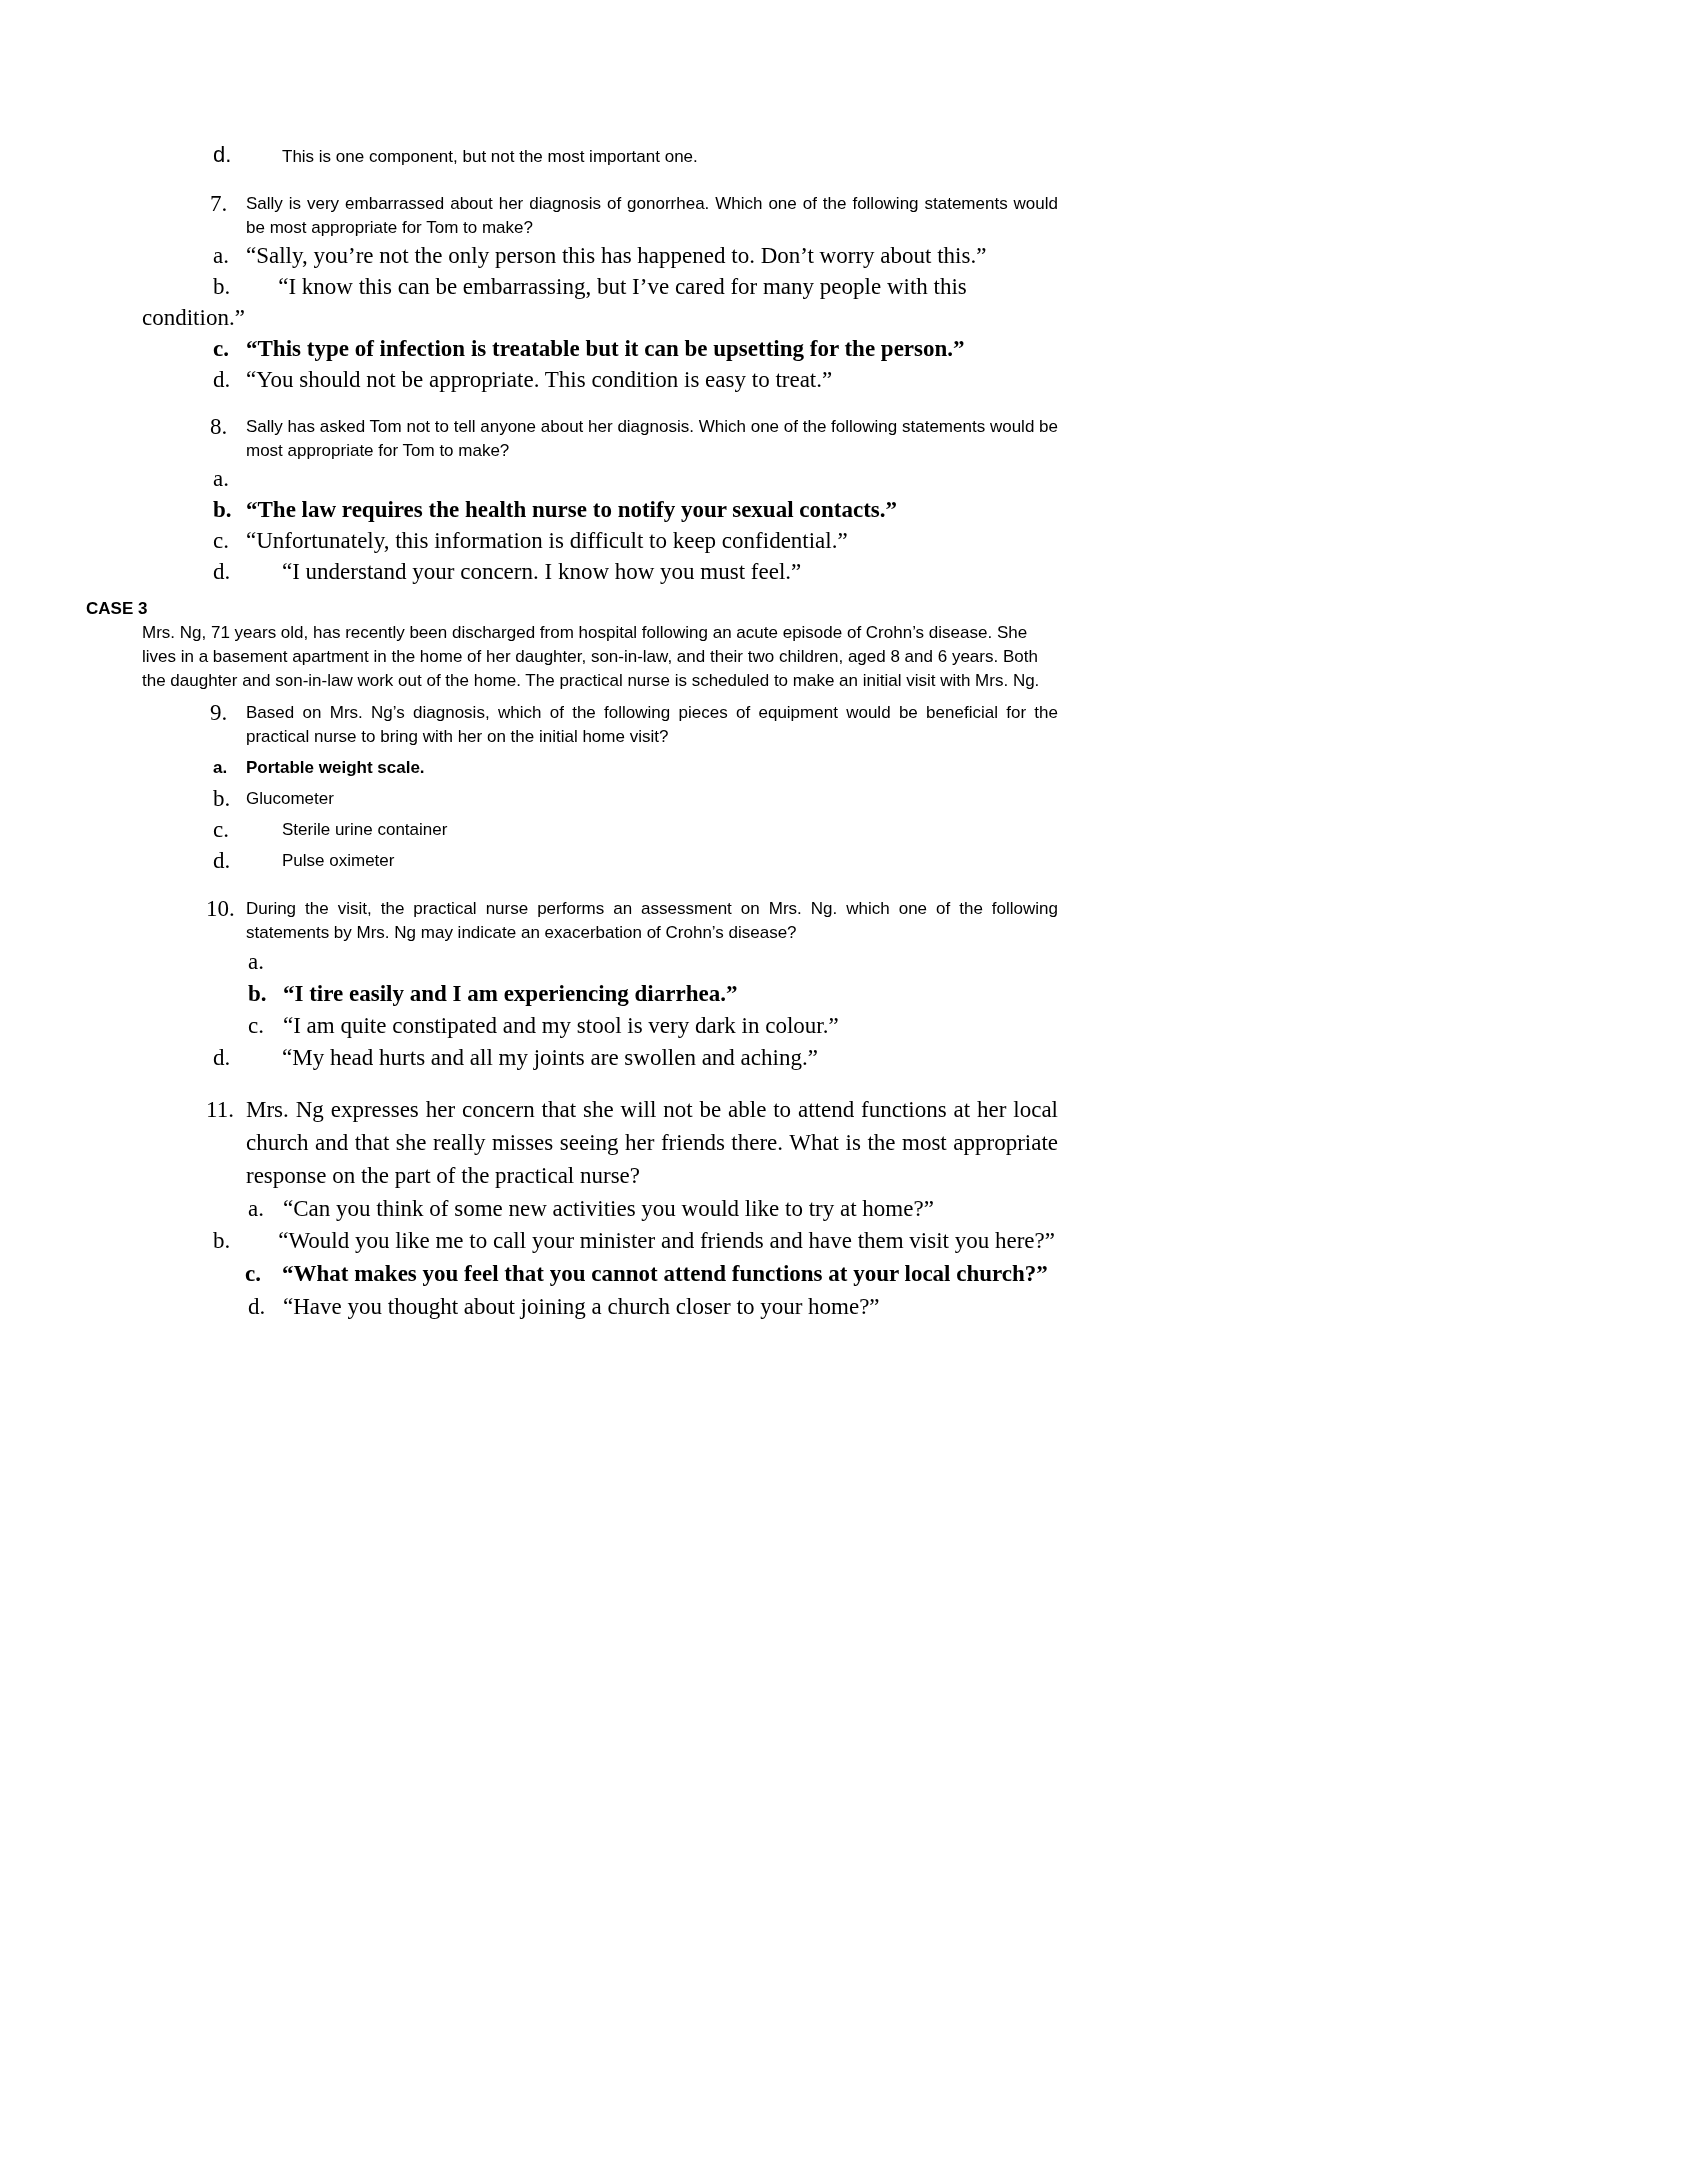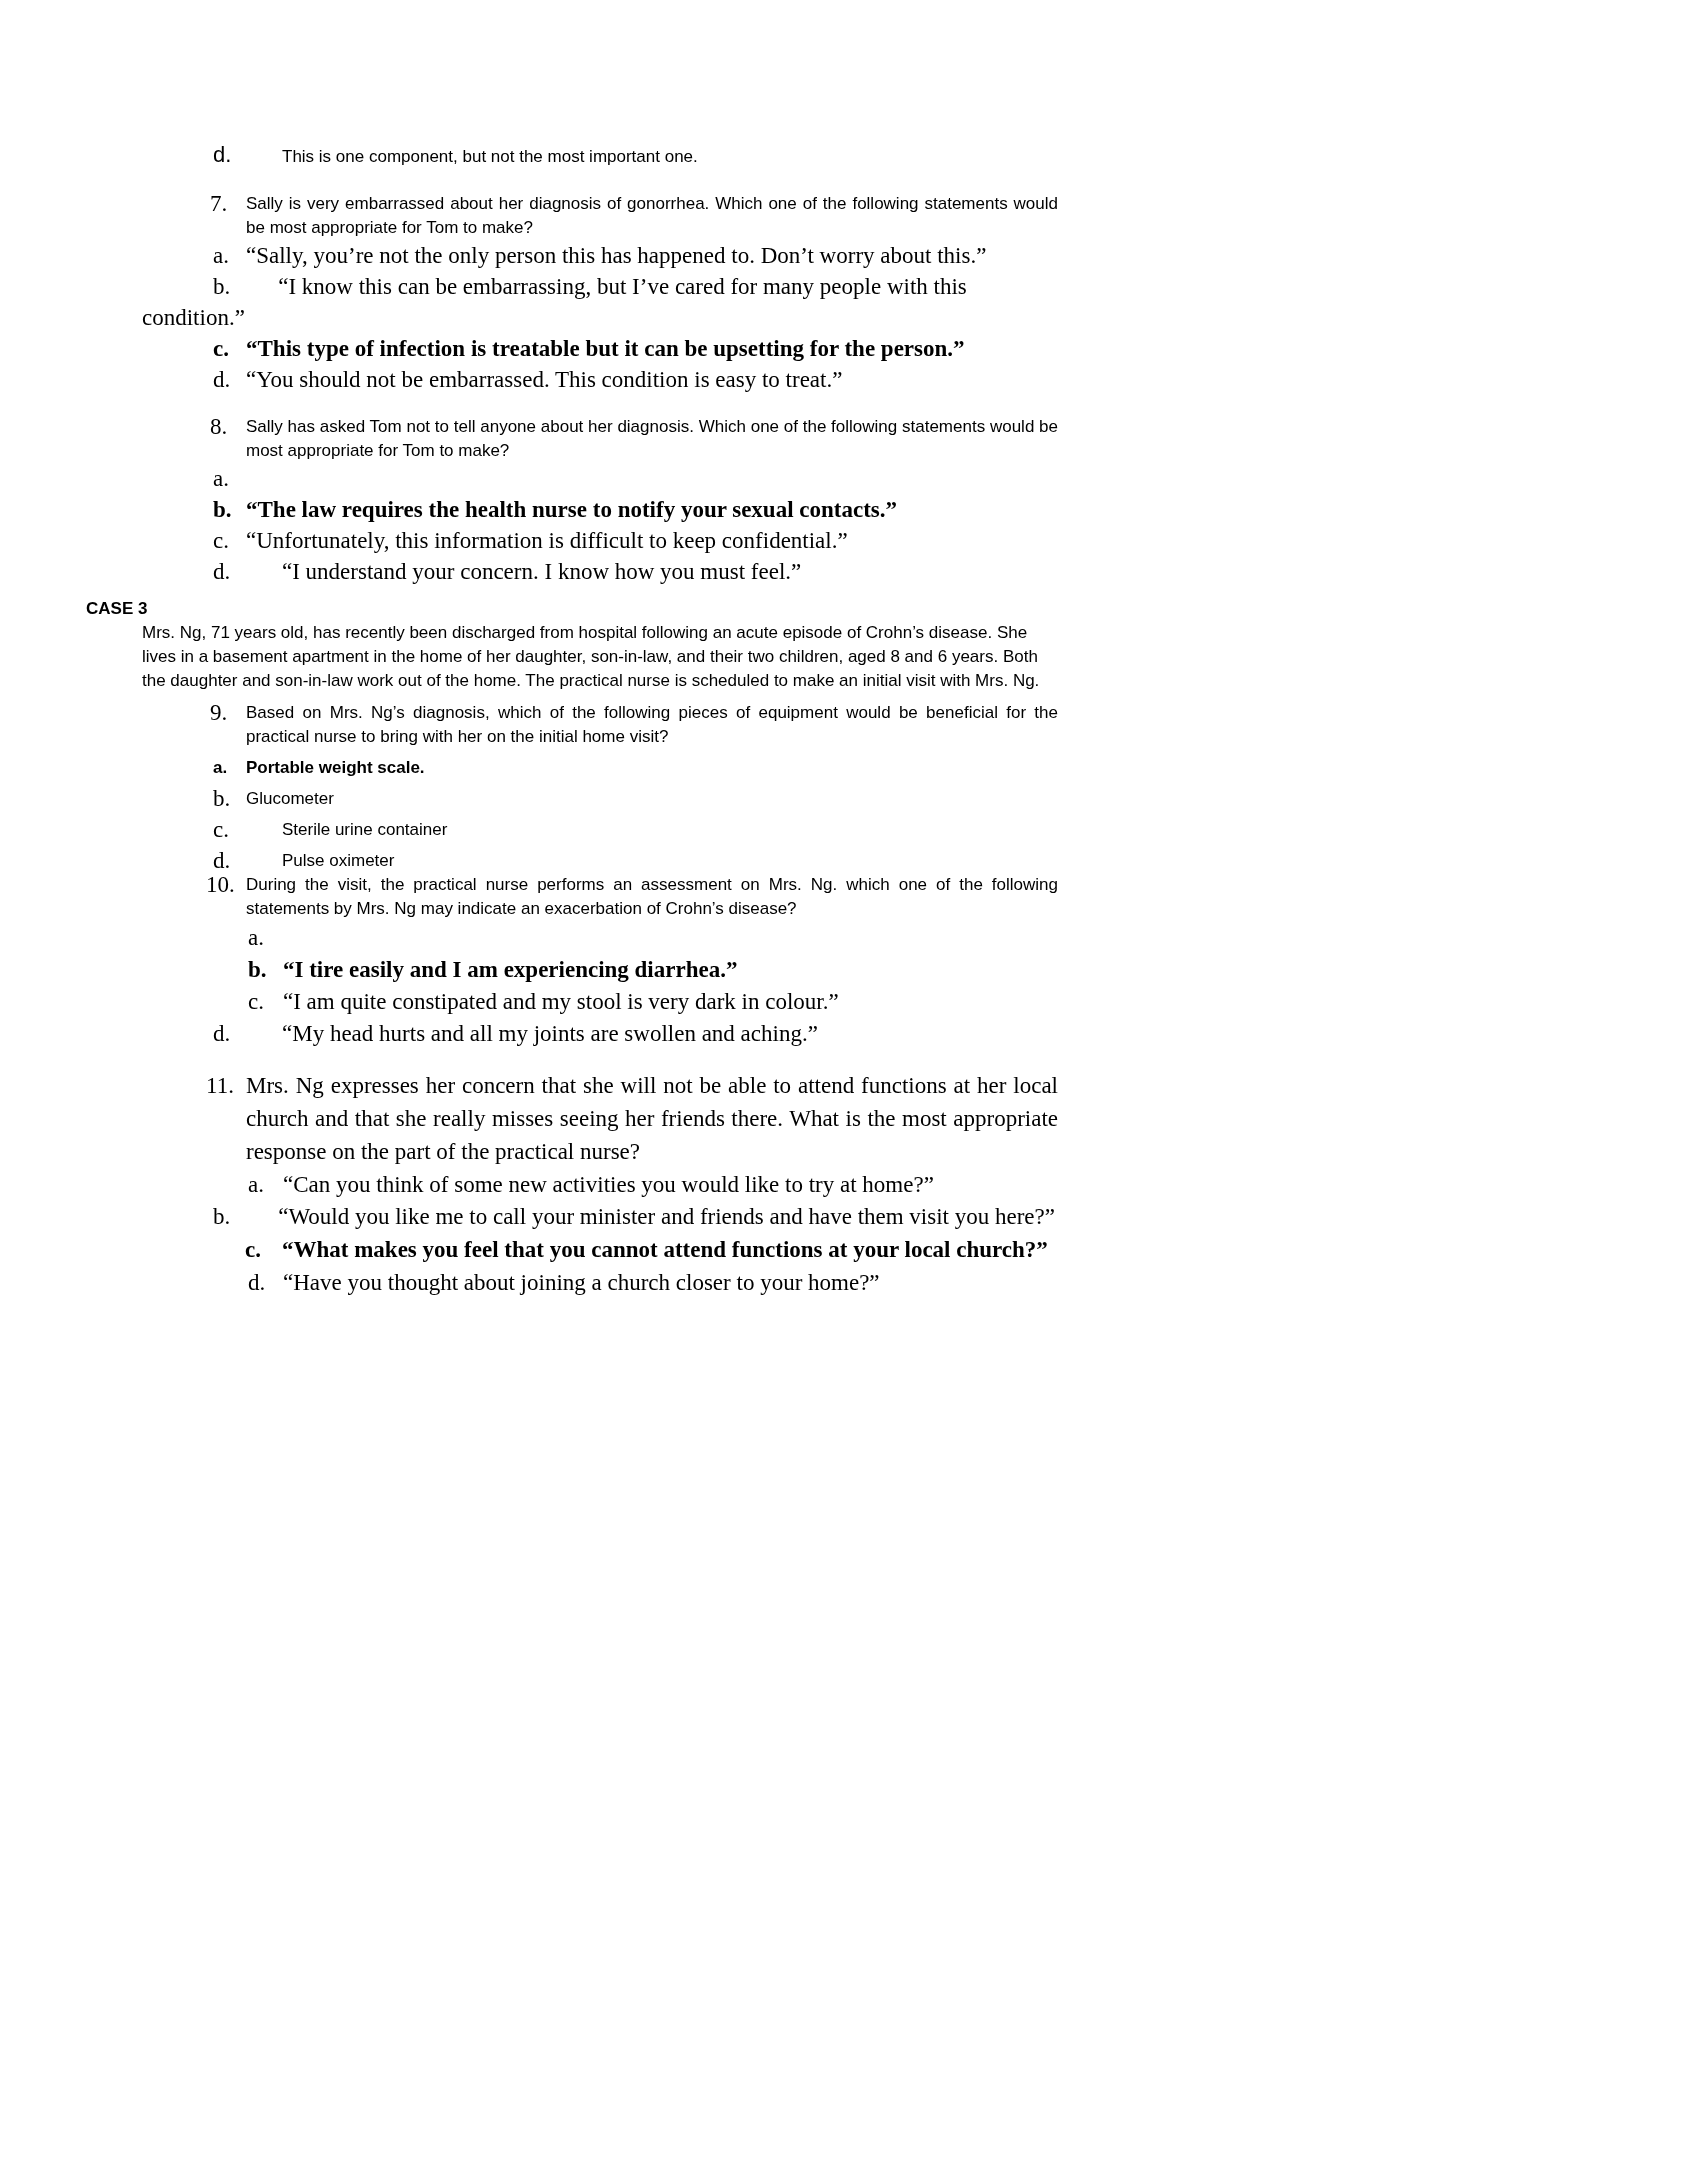--- a/index.html
+++ b/index.html
@@ -66,21 +66,21 @@
   .case-heading { margin-left:86px; margin-top:10px;
     font-family:"Liberation Sans", sans-serif; font-size:17px; font-weight:bold; line-height:24px; }
   .case-para { margin-left:142px; width:916px;
     font-family:"Liberation Sans", sans-serif; font-size:17px; line-height:24px; }
 
   
   .q7  { margin-top:24px; }
   .q8  { margin-top:20px; }
   .q9  { margin-top:8px; }
   .q9 .opt { margin-top:7px; }
-  .q10 { }
+  .q10 { margin-top:24px; }
   .q10 .opt, .q10 .opt-outdent { margin-top:1px; }
   .q11 { margin-top:20px; }
   .q11 .opt, .q11 .opt-outdent, .q11 .opt-hang { margin-top:1px; }
 </style>
 </head>
 <body>
 
 <div class="page">
 
   <div class="intro-row">
@@ -99,21 +99,21 @@
     </div>
     <div class="opt-outdent">
       <span class="letter">b.</span><span>“I know this can be embarrassing, but I’ve cared for many people with this condition.”</span>
     </div>
     <div class="opt opt-l215 serif-opt bold">
       <span class="letter w33">c.</span>
       <span class="text">“This type of infection is treatable but it can be upsetting for the person.”</span>
     </div>
     <div class="opt opt-l215 serif-opt">
       <span class="letter w33">d.</span>
-      <span class="text">“You should not be embarrassed. This condition is easy to treat.”</span>
+      <span class="text">“You should not be appropriate. This condition is easy to treat.”</span>
     </div>
   </section>
 
   <section class="q8">
     <div class="stem-wrap">
       <span class="qnum">8.</span>
       <div class="sans-stem">Sally has asked Tom not to tell anyone about her diagnosis. Which one of the following statements would be most appropriate for Tom to make?</div>
     </div>
     <div class="opt opt-l215 serif-opt">
       <span class="letter w33">a.</span>

